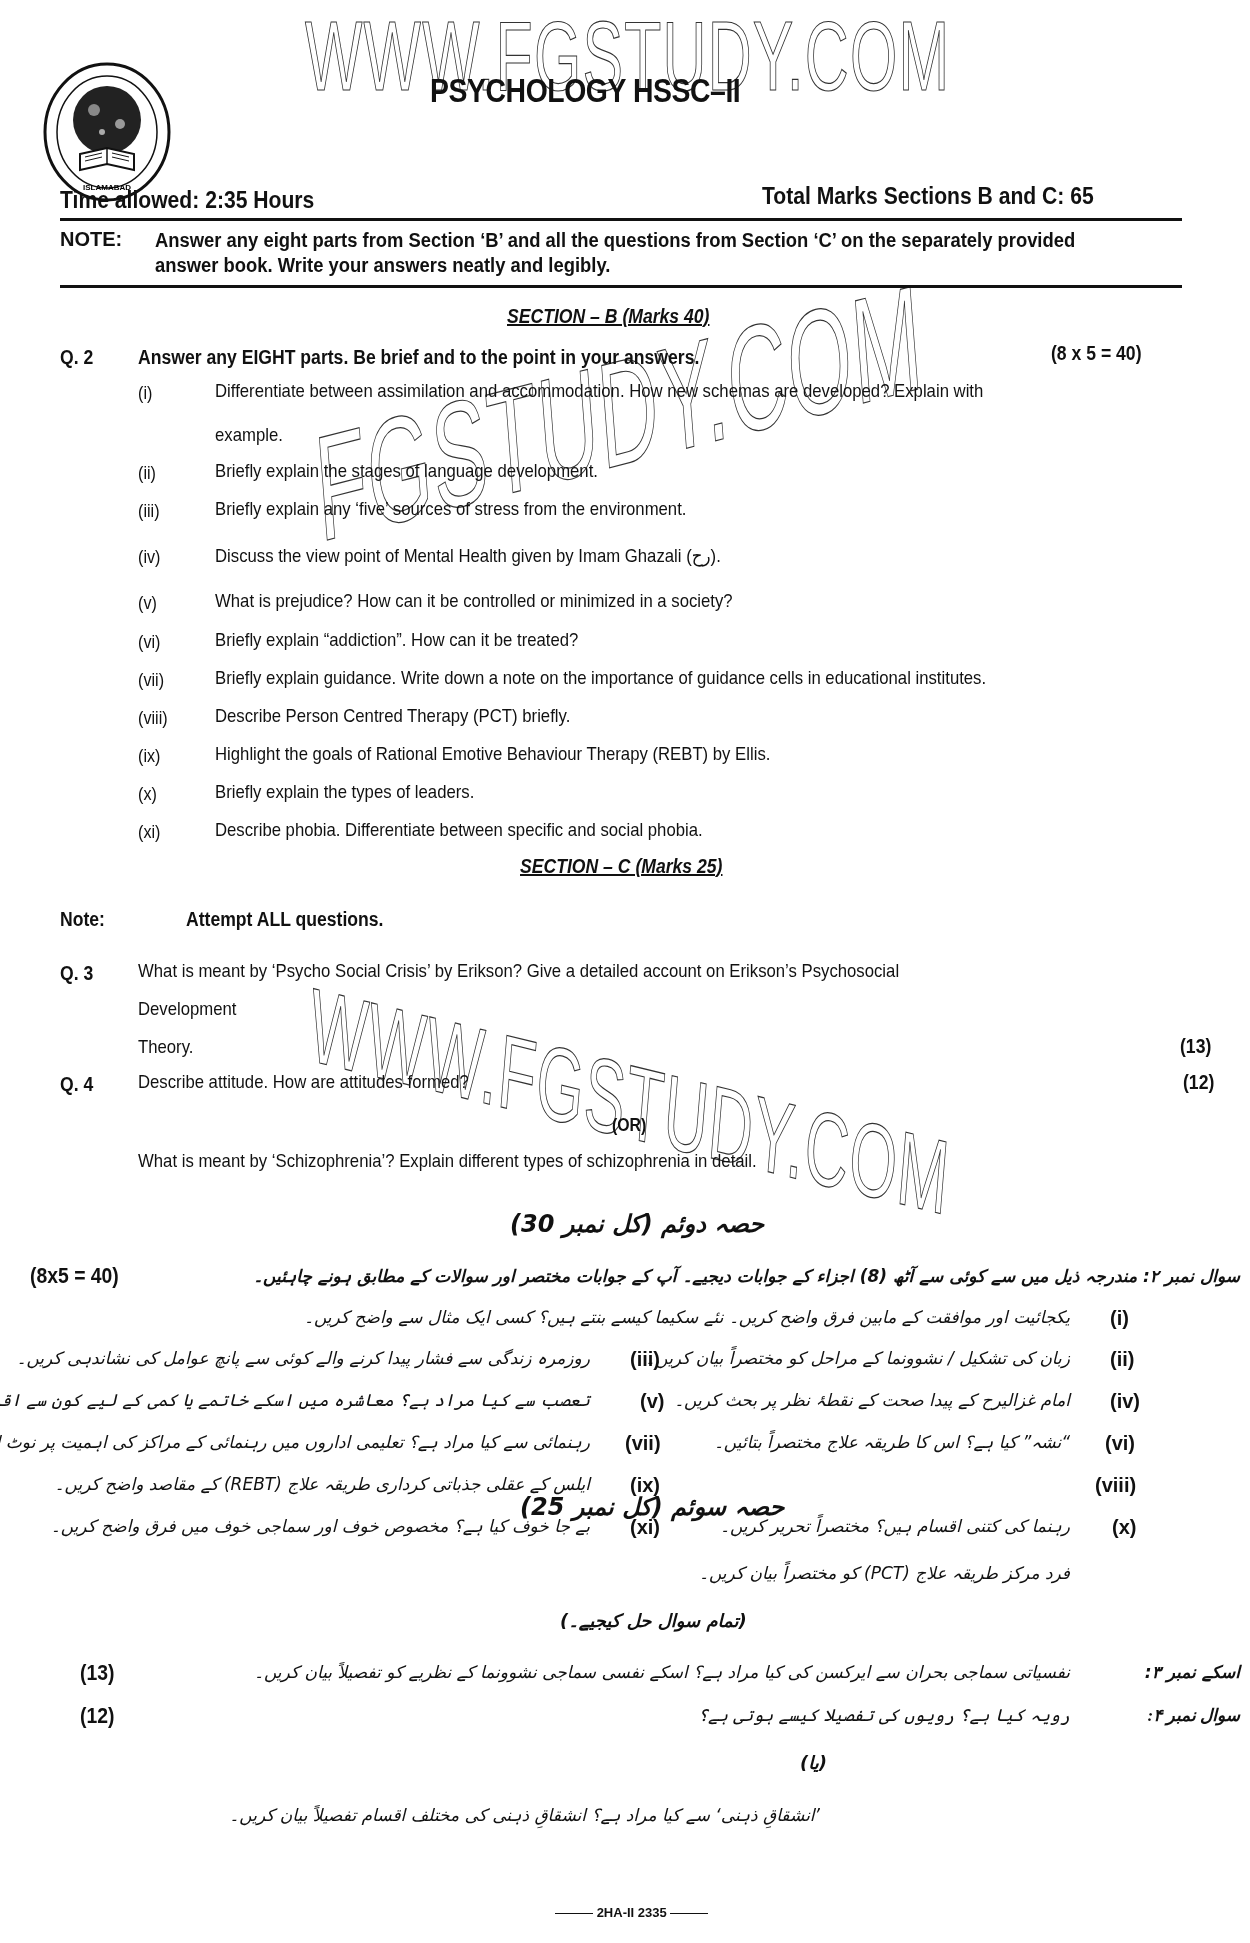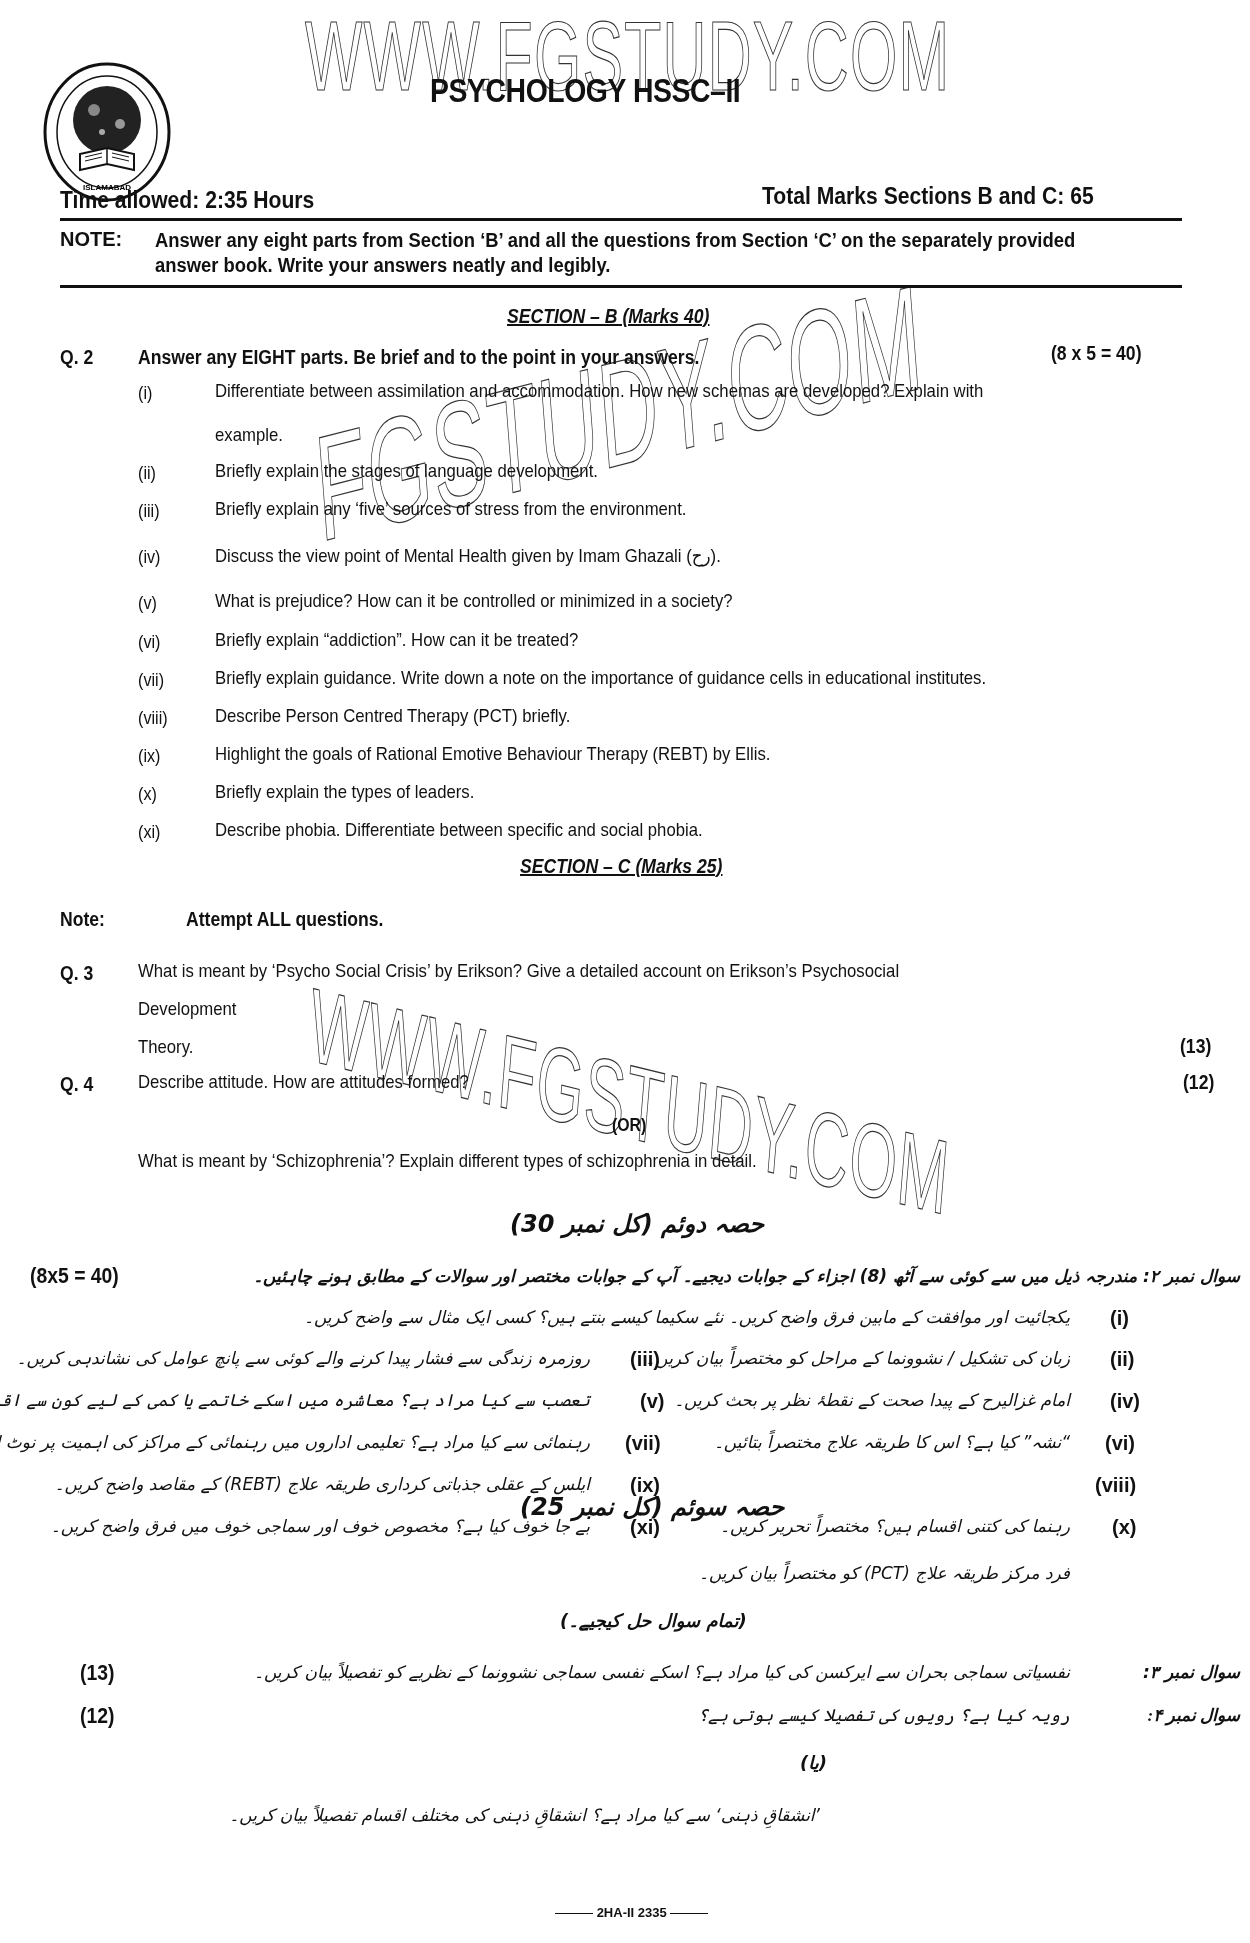--- a/index.html
+++ b/index.html
@@ -157,21 +157,21 @@
 <div class="abs ur" style="right:660px; top:1474px;">ایلس کے عقلی جذباتی کرداری طریقہ علاج (REBT) کے مقاصد واضح کریں۔</div>
 
 <div class="abs ur-num" style="left:1112px; top:1516px;">(x)</div>
 <div class="abs ur" style="right:180px; top:1516px;">رہنما کی کتنی اقسام ہیں؟ مختصراً تحریر کریں۔</div>
 <div class="abs ur-num" style="left:630px; top:1516px;">(xi)</div>
 <div class="abs ur" style="right:660px; top:1516px;">بے جا خوف کیا ہے؟ مخصوص خوف اور سماجی خوف میں فرق واضح کریں۔</div>
 
 <div class="abs ur-head" style="left:520px; top:1493px;">حصہ سوئم (کل نمبر 25)</div>
 <div class="abs ur-head" style="left:560px; top:1610px; font-size:18px;">(تمام سوال حل کیجیے۔)</div>
 
-<div class="abs ur" style="right:10px; top:1662px; font-weight:700;">سوال نمبر ۳:</div>
+<div class="abs ur" style="right:10px; top:1662px; font-weight:700;">اسکے نمبر ۳:</div>
 <div class="abs ur" style="right:180px; top:1662px;">نفسیاتی سماجی بحران سے ایرکسن کی کیا مراد ہے؟ اسکے نفسی سماجی نشوونما کے نظریے کو تفصیلاً بیان کریں۔</div>
 <div class="abs marks" style="left:80px; top:1660px; font-size:22px;">(13)</div>
 
 <div class="abs ur" style="right:10px; top:1705px; font-weight:700;font-family:Liberation Serif, serif;">سوال نمبر ۴:</div>
 <div class="abs ur" style="right:180px; top:1705px;">رویہ کیا ہے؟ رویوں کی تفصیلا کیسے ہوتی ہے؟</div>
 <div class="abs marks" style="left:80px; top:1703px; font-size:22px;">(12)</div>
 
 <div class="abs ur-head" style="left:800px; top:1752px; font-size:18px;">(یا)</div>
 <div class="abs ur" style="right:430px; top:1805px;">’انشقاقِ ذہنی‘ سے کیا مراد ہے؟ انشقاقِ ذہنی کی مختلف اقسام تفصیلاً بیان کریں۔</div>
 

